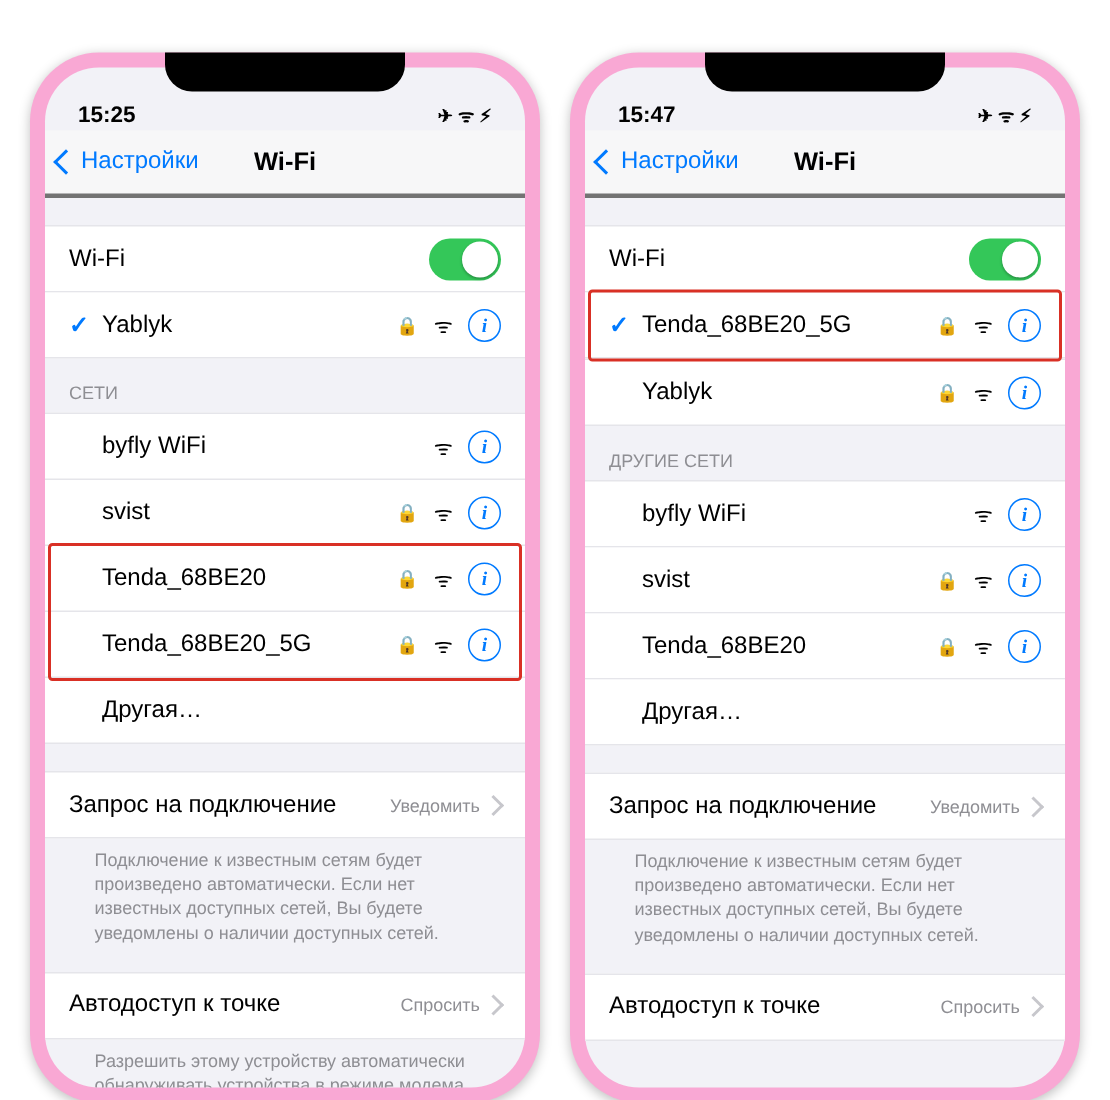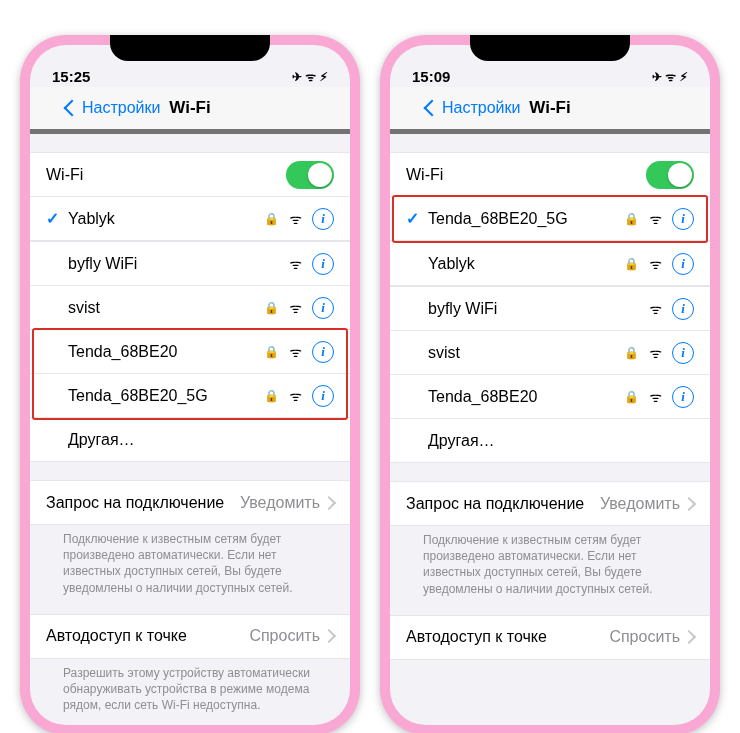--- a/index.html
+++ b/index.html
@@ -49,25 +49,24 @@
     align-items: flex-end;
     padding: 0 22px 2px;
     font-size: 15px;
     font-weight: 600;
     color: #000;
   }
   .status-icons { display:flex; gap:4px; align-items:center; font-size:12px; }
   .navbar {
     height: 42px;
     background: #f7f7f8;
-    border-bottom: 5px solid #737373;
+    border-bottom: 3px solid #737373;
     display: flex;
     align-items: center;
     position: relative;
-    padding-left: 28px;
   }
   .back {
     display: flex;
     align-items: center;
     color: #007aff;
     font-size: 16px;
     padding-left: 8px;
   }
   .chev-left {
     width: 10px; height: 10px;
@@ -133,21 +132,21 @@
   }
   .toggle::after {
     content:"";
     position:absolute;
     right:2px; top:2px;
     width:24px; height:24px;
     background:#fff;
     border-radius:50%;
     box-shadow:0 1px 2px rgba(0,0,0,.3);
   }
-  .value-cell { color:#8e8e93; margin-left:auto; font-size:16px; display:flex; align-items:center; gap:4px;}
+  .value-cell { color:#8e8e93; margin-left:auto; font-size:12px; display:flex; align-items:center; gap:4px;}
   .chev-right {
     width: 8px; height: 8px;
     border-top: 2px solid #c7c7cc;
     border-right: 2px solid #c7c7cc;
     transform: rotate(45deg);
   }
   .footer-text {
     font-size: 12px;
     color: #8e8e93;
     padding: 6px 33px 0;
@@ -188,20 +187,21 @@
           <span class="check">✓</span>
           <span class="ssid">Yablyk</span>
           <span class="right-icons">
             <span class="lock">🔒</span>
             <span class="wifi-strength">ᯤ</span>
             <span class="info-icon">i</span>
           </span>
         </div>
       </div>
 
+      <div class="section-header">СЕТИ</div>
       <div class="group tight" style="position:relative">
         <div class="cell indent">
           <span class="ssid">byfly WiFi</span>
           <span class="right-icons">
             <span class="wifi-strength">ᯤ</span>
             <span class="info-icon">i</span>
           </span>
         </div>
         <div class="cell indent">
           <span class="ssid">svist</span>
@@ -255,21 +255,21 @@
       </div>
       <div class="footer-text">Разрешить этому устройству автоматически обнаруживать устройства в режиме модема рядом, если сеть Wi-Fi недоступна.</div>
     </div>
   </div>
 </div>
 
 <div class="phone">
   <div class="notch"></div>
   <div class="screen">
     <div class="statusbar">
-      <span>15:09</span>
+      <span>15:47</span>
       <span class="status-icons">✈︎ ᯤ ⚡︎</span>
     </div>
     <div class="navbar">
       <div class="back">
         <span class="chev-left"></span>
         <span>Настройки</span>
       </div>
       <div class="nav-title">Wi-Fi</div>
     </div>
     <div class="content">
@@ -294,20 +294,21 @@
         <div class="cell indent">
           <span class="ssid">Yablyk</span>
           <span class="right-icons">
             <span class="lock">🔒</span>
             <span class="wifi-strength">ᯤ</span>
             <span class="info-icon">i</span>
           </span>
         </div>
       </div>
 
+      <div class="section-header">ДРУГИЕ СЕТИ</div>
       <div class="group tight">
         <div class="cell indent">
           <span class="ssid">byfly WiFi</span>
           <span class="right-icons">
             <span class="wifi-strength">ᯤ</span>
             <span class="info-icon">i</span>
           </span>
         </div>
         <div class="cell indent">
           <span class="ssid">svist</span>

